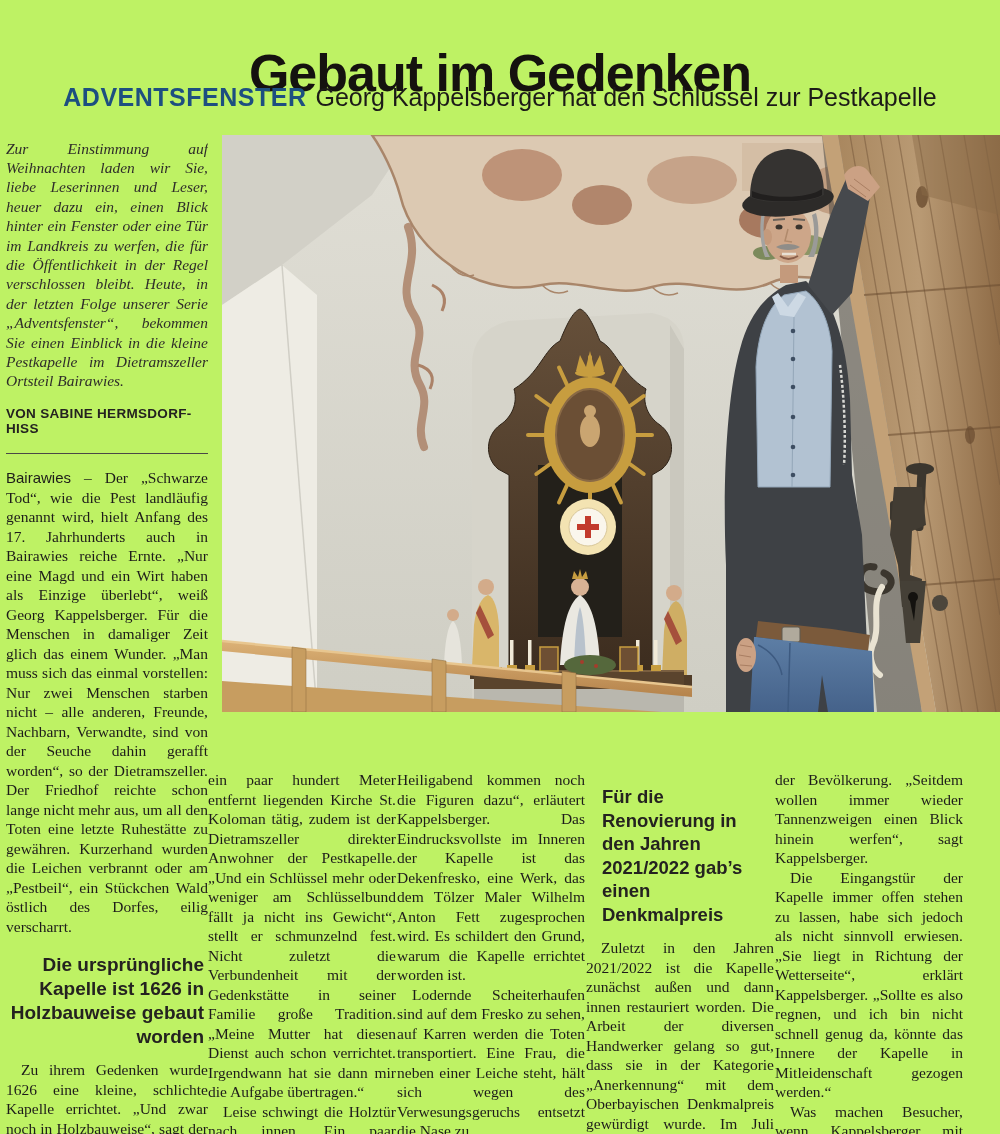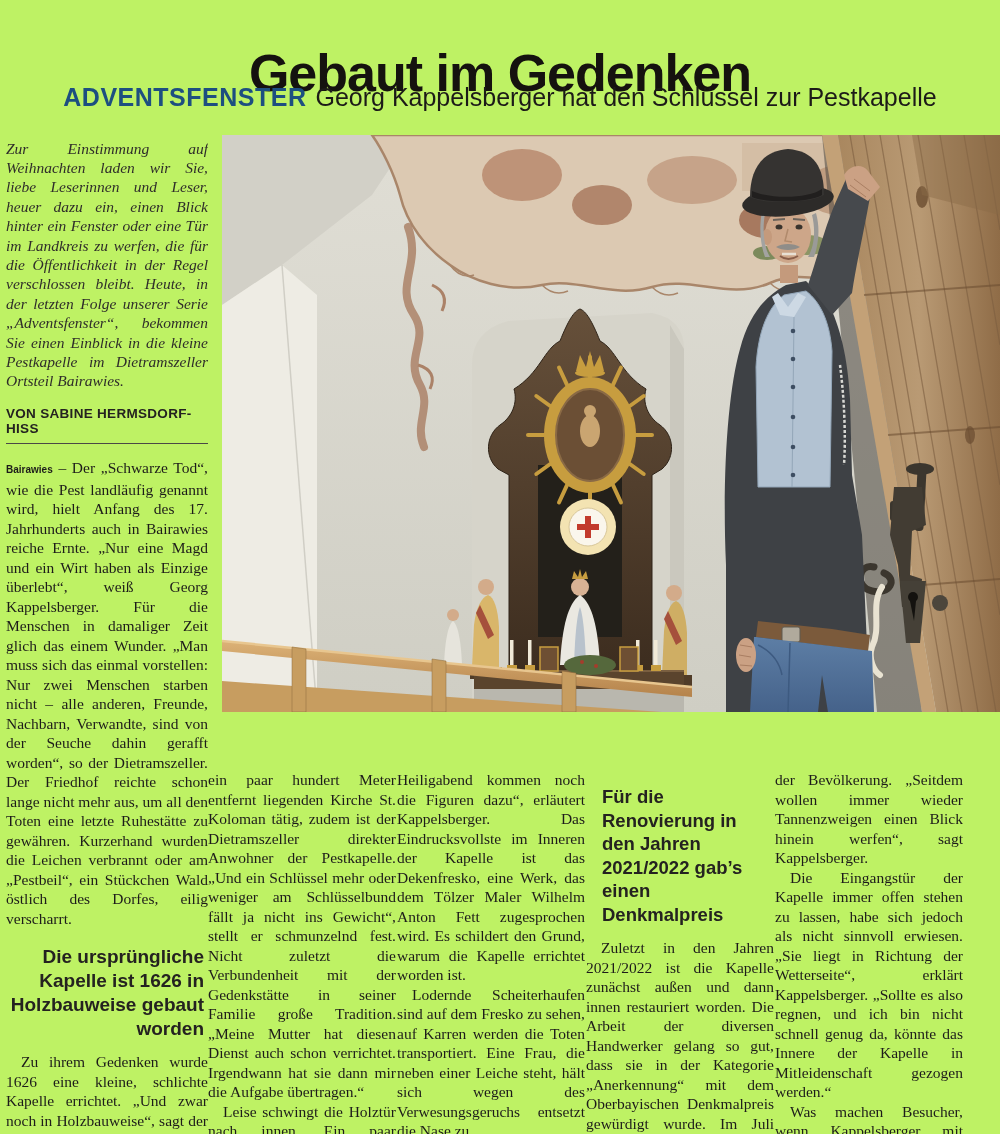--- a/index.html
+++ b/index.html
@@ -8,27 +8,27 @@
   
   .headline{position:absolute;top:8px;left:0;width:100%;text-align:center;
             font-family:"Liberation Sans",sans-serif;font-weight:bold;font-size:52px;
             letter-spacing:-1px;color:#15120f;}
   .deck{position:absolute;top:83px;left:0;width:100%;text-align:center;
         font-family:"Liberation Sans",sans-serif;font-size:25px;color:#1c1a18;}
   .deck .kicker{color:#1d4f80;font-weight:bold;margin-right:9px;letter-spacing:.5px;}
   
   .left-col{position:absolute;left:6px;top:123px;width:202px;height:1011px;overflow:hidden;}
   .intro{font-style:italic;font-size:15.5px;line-height:19.4px;text-align:justify;color:#2f2d2a;}
-  .byline{margin-top:12px;padding-bottom:7px;border-bottom:1.5px solid #4a4846;
+  .byline{margin-top:12px;padding-bottom:17px;border-bottom:1.5px solid #4a4846;
           font-family:"Liberation Sans",sans-serif;font-weight:bold;font-size:13.5px;
           letter-spacing:.3px;color:#242220;}
   .body-p{font-size:15.5px;line-height:19.5px;text-align:justify;margin:0;}
   .mt{margin-top:14px;}
   .indent{text-indent:15px;}
-  .location{font-family:"Liberation Sans",sans-serif;font-weight:bold;font-size:10px;}
+  .location{font-family:"Liberation Sans",sans-serif;font-weight:normal;font-size:15px;}
   .subhead-left{margin:17px 4px 11px;text-align:right;font-family:"Liberation Sans",sans-serif;
                 font-weight:bold;font-size:19px;line-height:24px;color:#242220;}
   
   .photo{position:absolute;left:222px;top:135px;width:778px;height:577px;overflow:hidden;}
   .photo svg{display:block;width:100%;height:100%;}
   
   .caption{position:absolute;left:222px;top:720px;width:778px;
            font-family:"Liberation Sans",sans-serif;font-size:14.5px;line-height:18.5px;color:#1b1a18;}
   .caption .lead{font-weight:bold;}
   .caption .credit{position:absolute;right:2px;top:21px;font-size:8.5px;color:#44423f;letter-spacing:.2px;}

